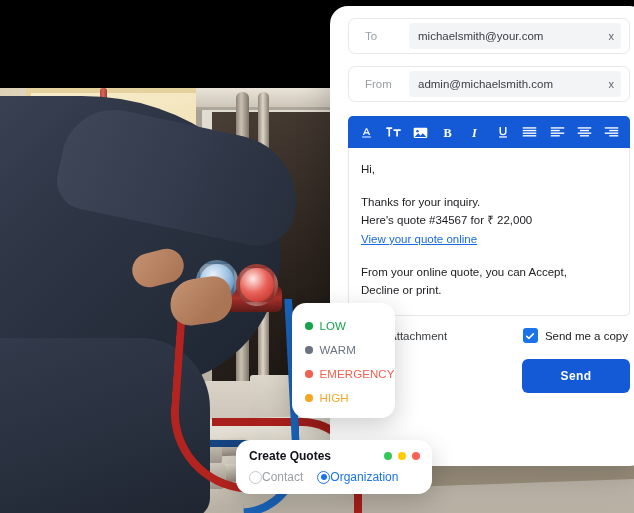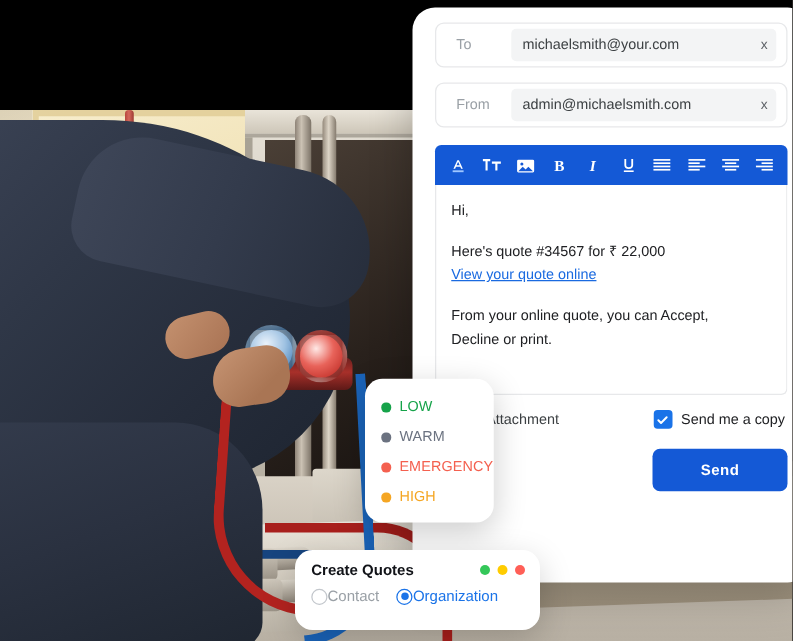--- a/index.html
+++ b/index.html
@@ -377,21 +377,21 @@
     font-size: 11.5px;
     letter-spacing: .1px;
     cursor: pointer;
   }
   .pri-dot { width: 7.5px; height: 7.5px; border-radius: 50%; flex: none; }
 
   
   .quotes {
     position: absolute;
     left: 236px; top: 440px;
-    width: 196px; height: 64px;
+    width: 196px; height: 54px;
     background: #ffffff;
     border-radius: 14px;
     box-shadow: 0 8px 26px rgba(0,0,0,.18);
     padding: 9px 12px 0 13px;
   }
   .quotes-head {
     display: flex; align-items: center; justify-content: space-between;
   }
   .quotes-title {
     font-size: 12px; font-weight: bold; color: #111318;
@@ -544,20 +544,21 @@
           <rect x="7" y="4.5" width="12" height="1.8" fill="#fff"></rect>
           <rect x="1" y="8" width="18" height="1.8" fill="#fff"></rect>
           <rect x="7" y="11.5" width="12" height="1.8" fill="#fff"></rect>
         </svg>
       </span>
     </div>
 
     <div class="mailbody">
       <p>Hi,</p>
       <div class="spacer-line"></div>
+      <p>Thanks for your inquiry.</p>
       <p>Here's quote #34567 for  ₹ 22,000</p>
       <p><a class="maillink">View your quote online</a></p>
       <div class="spacer-line"></div>
       <p>From your online quote, you can Accept,</p>
       <p>Decline or print.</p>
     </div>
 
     <div class="card-footer">
       <span class="attach">
         <svg class="clip-icon" width="13" height="13" viewBox="0 0 20 20" fill="none">

